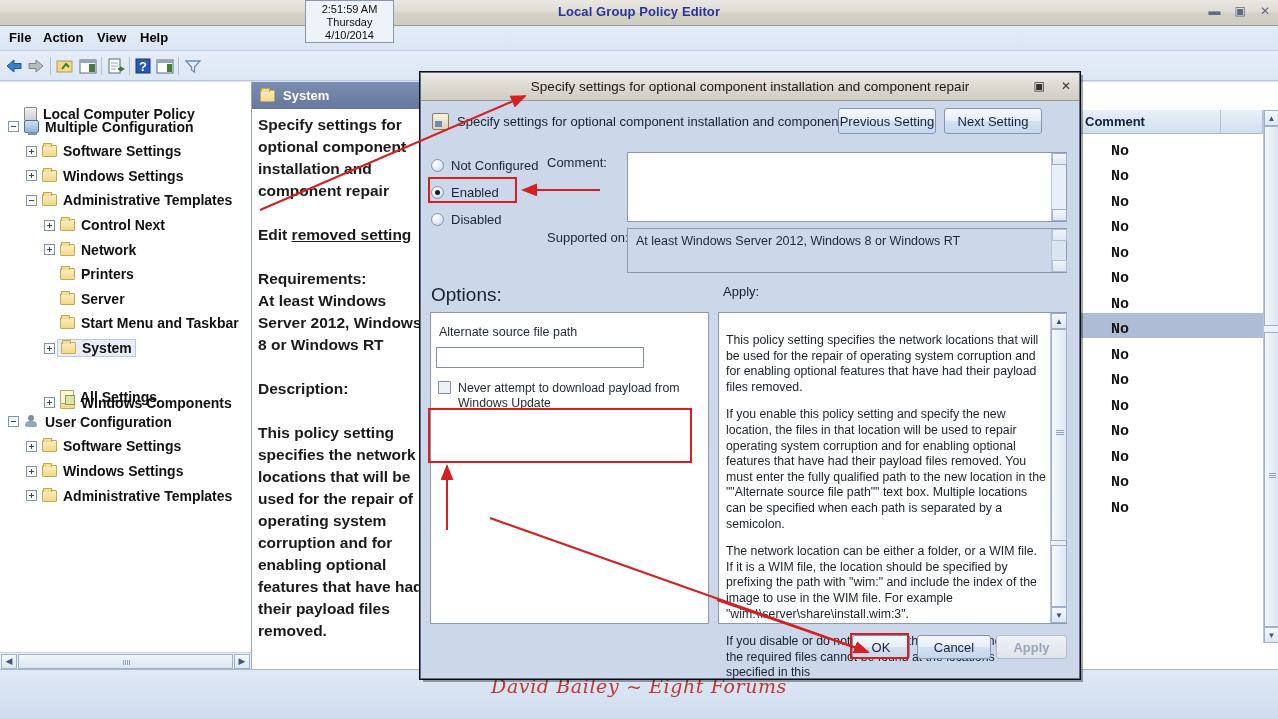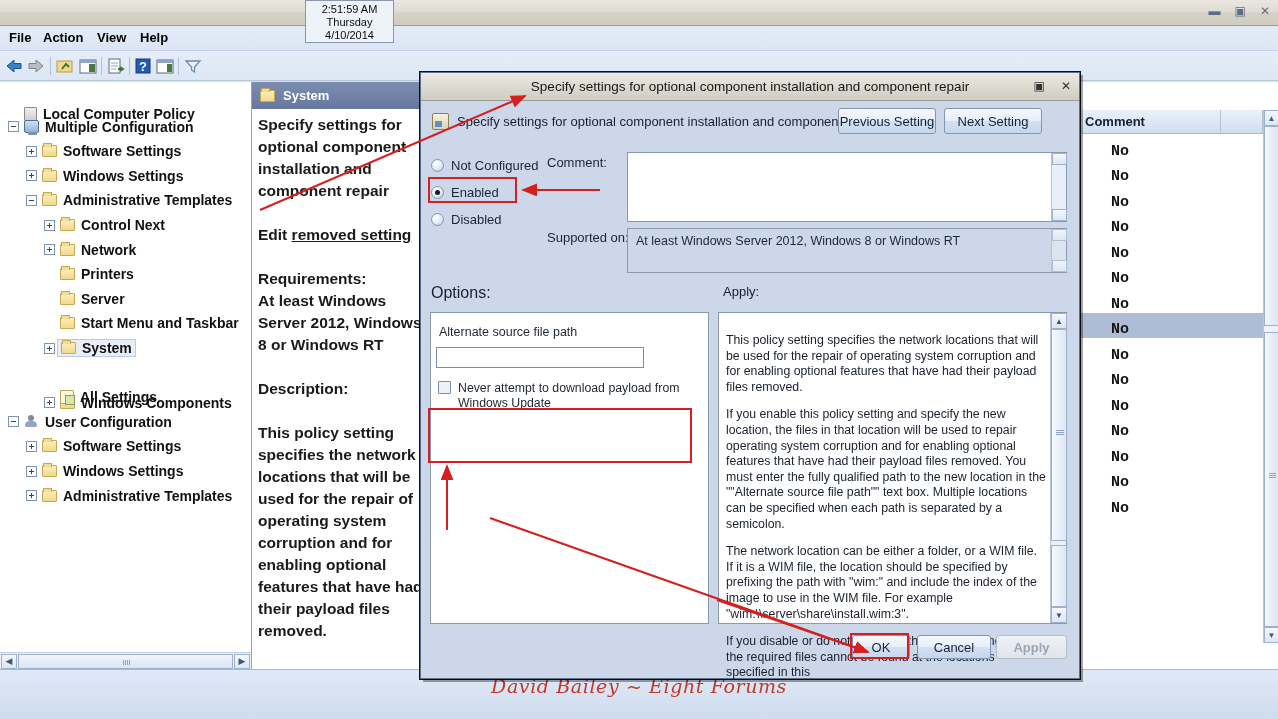--- a/index.html
+++ b/index.html
@@ -334,20 +334,21 @@
   
   .hl-box { position: absolute; border: 2px solid #d42020; z-index: 55; pointer-events: none; }
   .svg-ann { position: absolute; left: 0; top: 0; width: 1278px; height: 719px; z-index: 56; pointer-events: none; }
 </style>
 </head>
 <body>
 
 <div id="root">
 
   <div class="win-titlebar">
+    <div class="win-title">Local Group Policy Editor</div>
     <div class="win-ctrls">
       <span>▬</span>
       <span>▣</span>
       <span>✕</span>
     </div>
   </div>
 
   <div class="clock-tip">
     <div>2:51:59 AM</div>
     <div>Thursday</div>
@@ -678,21 +679,21 @@
 
     <div style="position:absolute;left:126px;top:157px;font-size:13px;color:#1a2534">Supported on:</div>
     <div style="position:absolute;left:206px;top:155px;width:440px;height:45px;background:#ccd8ea;border:1px solid #8a99ae">
       <div style="position:absolute;left:8px;top:5px;font-size:12.5px;color:#1b2838;width:400px">At least Windows Server 2012, Windows 8 or Windows RT</div>
       <div style="position:absolute;right:0;top:0;width:15px;height:43px;background:#dbe4f1;border-left:1px solid #b7c4d6">
         <div style="width:15px;height:12px;background:linear-gradient(to bottom,#f0f4fa,#dde6f2);border:1px solid #b0bfd2"></div>
         <div style="position:absolute;bottom:0;width:15px;height:12px;background:linear-gradient(to bottom,#f0f4fa,#dde6f2);border:1px solid #b0bfd2"></div>
       </div>
     </div>
 
-    <div style="position:absolute;left:10px;top:211px;font-size:16px;color:#16202e">Options:</div>
+    <div style="position:absolute;left:10px;top:211px;font-size:19px;color:#16202e">Options:</div>
     <div style="position:absolute;left:302px;top:211px;font-size:13px;color:#16202e">Apply:</div>
 
     <div style="position:absolute;left:9px;top:239px;width:279px;height:312px;background:#fff;border:1px solid #8a99ae">
       <div class="opt-label">Alternate source file path</div>
       <input class="opt-input" type="text" style="font-size: 12px; padding: 0px 4px;" value="">
       <div class="opt-check-row" style="left:7px; top:68px; width:255px">
         <span class="chk"></span>
         <span>Never attempt to download payload from Windows Update</span>
       </div>
     </div>

